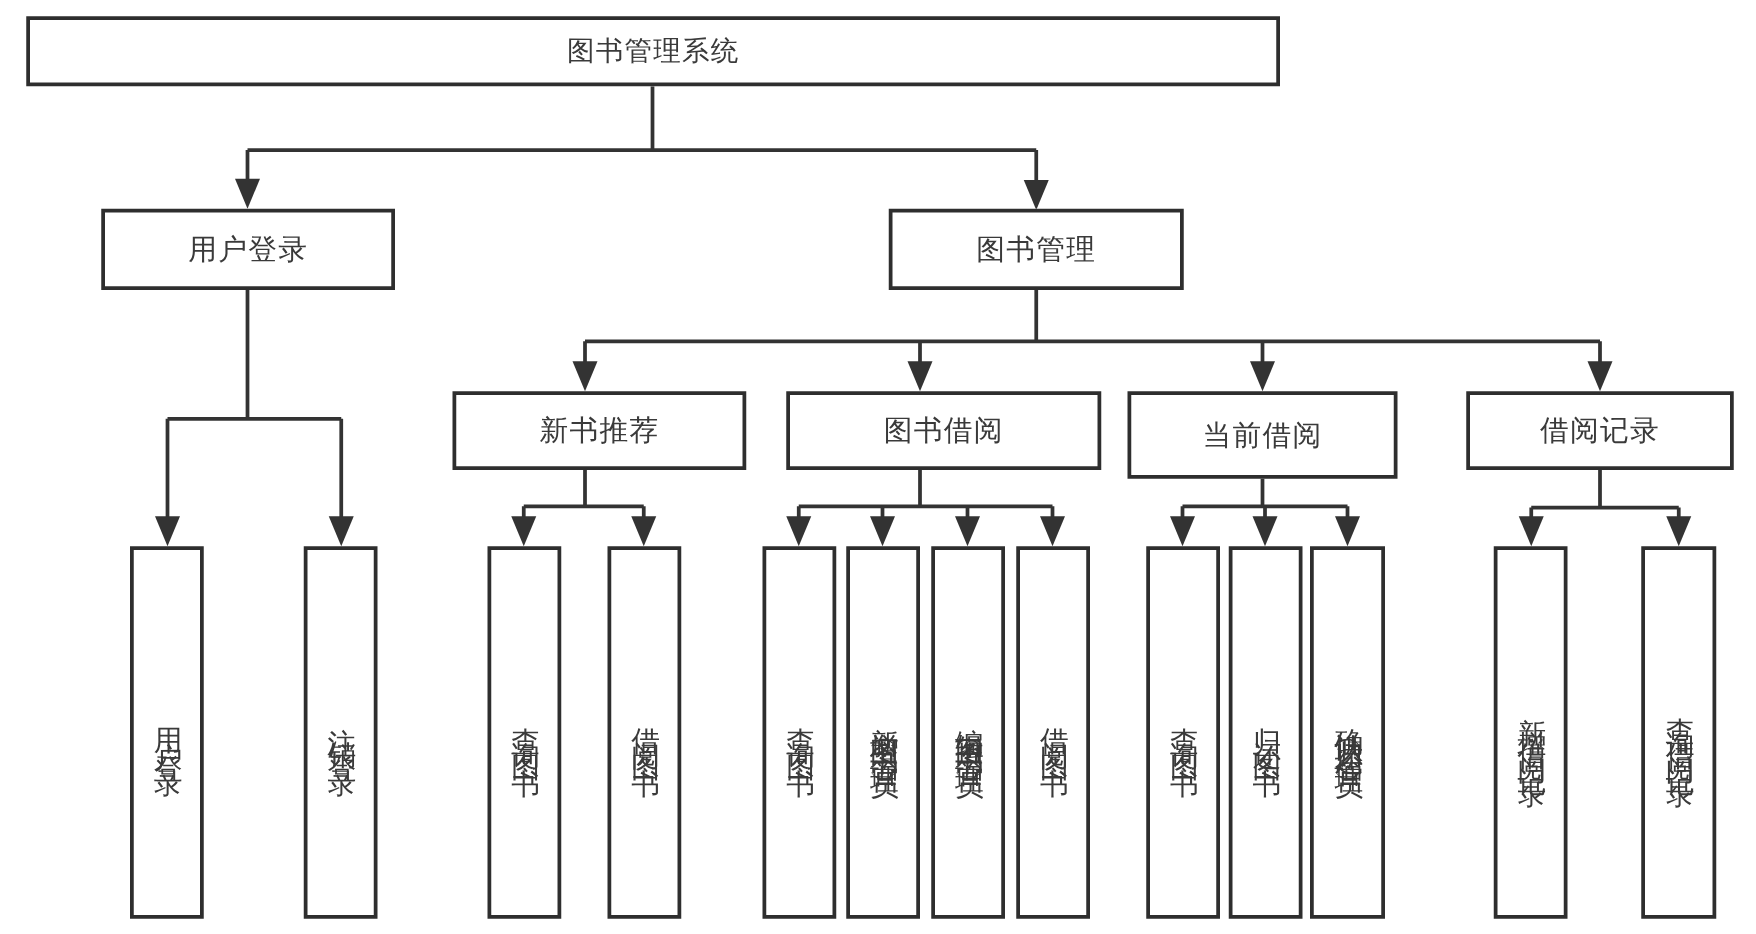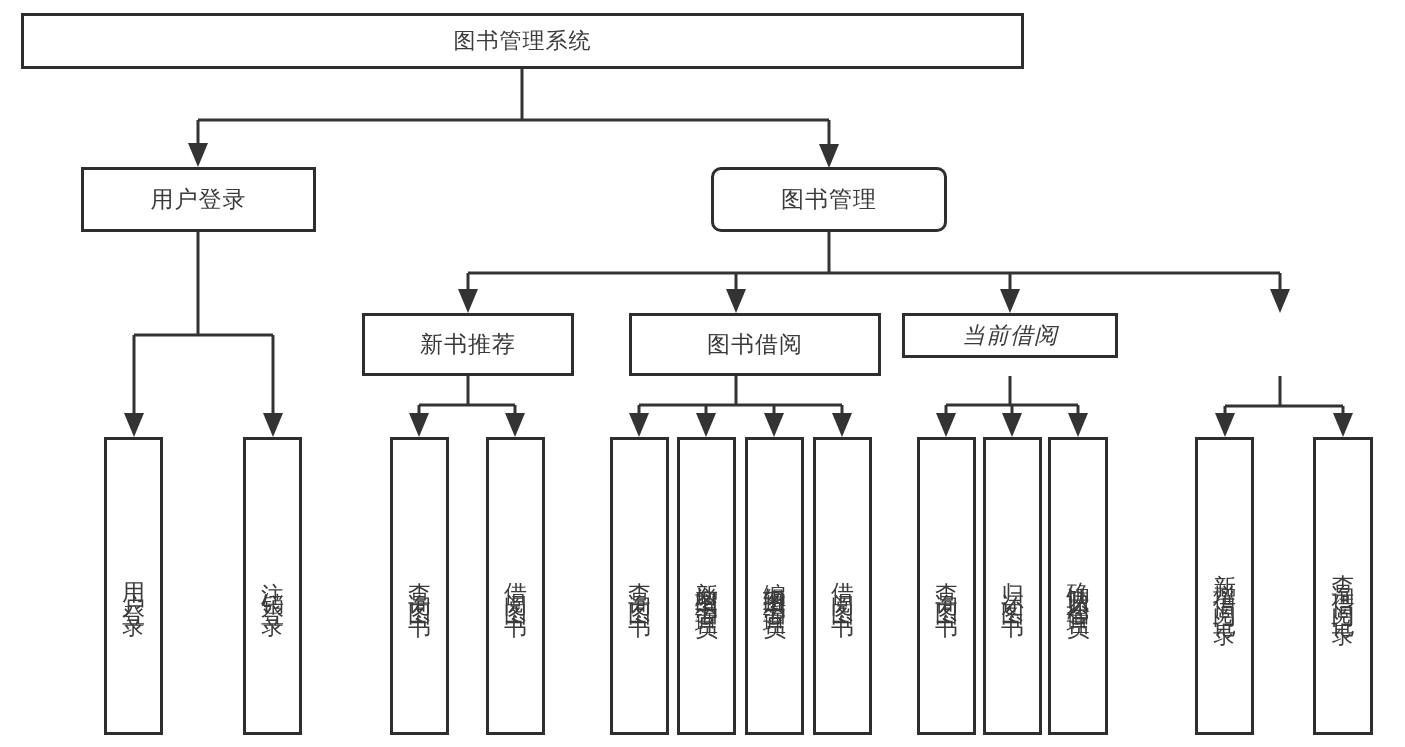--- a/index.html
+++ b/index.html
@@ -126,32 +126,35 @@
     </g>
   </svg>
 
   <div class="hbox" style="left:21px;top:13px;width:1003px;height:56px;font-size:22px;">
     <span>图书管理系统</span>
   </div>
 
   <div class="hbox" style="left:81px;top:167px;width:235px;height:65px;">
     <span>用户登录</span>
   </div>
-  <div class="hbox" style="left:711px;top:167px;width:236px;height:65px;border-radius:10px;">
+  <div class="hbox" style="left:711px;top:167px;width:236px;height:65px;">
     <span>图书管理</span>
   </div>
 
-  <div class="hbox" style="left:362px;top:313px;width:212px;height:63px;">
+  <div class="hbox" style="left:362px;top:313px;width:235px;height:63px;">
     <span>新书推荐</span>
   </div>
   <div class="hbox" style="left:629px;top:313px;width:252px;height:63px;">
     <span>图书借阅</span>
   </div>
-  <div class="hbox" style="left:902px;top:313px;width:216px;height:45px;font-style:italic;">
+  <div class="hbox" style="left:902px;top:313px;width:216px;height:70px;">
     <span>当前借阅</span>
+  </div>
+  <div class="hbox" style="left:1173px;top:313px;width:214px;height:63px;">
+    <span>借阅记录</span>
   </div>
 
   <div class="leaf" style="left:104px;">
     <span class="v-label" style="letter-spacing: 11px;">用户登录</span>
   </div>
   <div class="leaf" style="left:243px;">
     <span class="v-label" style="letter-spacing: 11px;">注销登录</span>
   </div>
 
   <div class="leaf" style="left:390px;">

